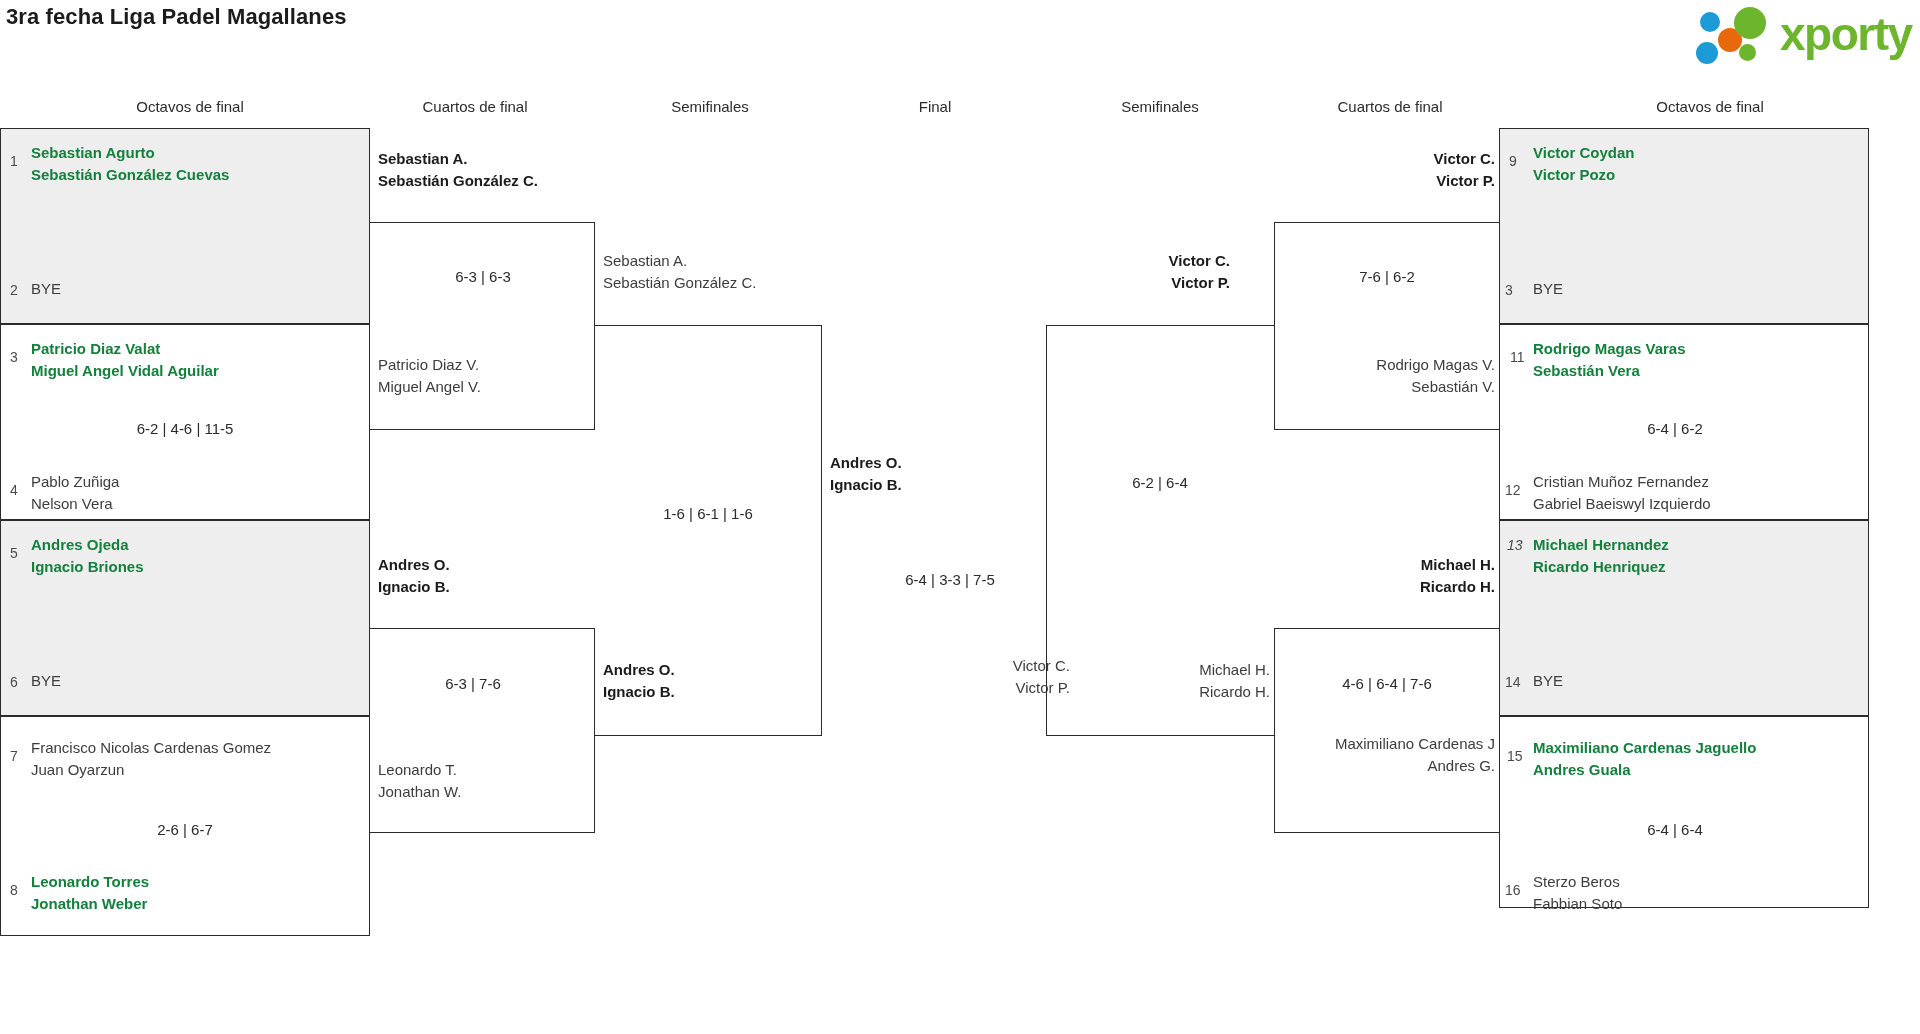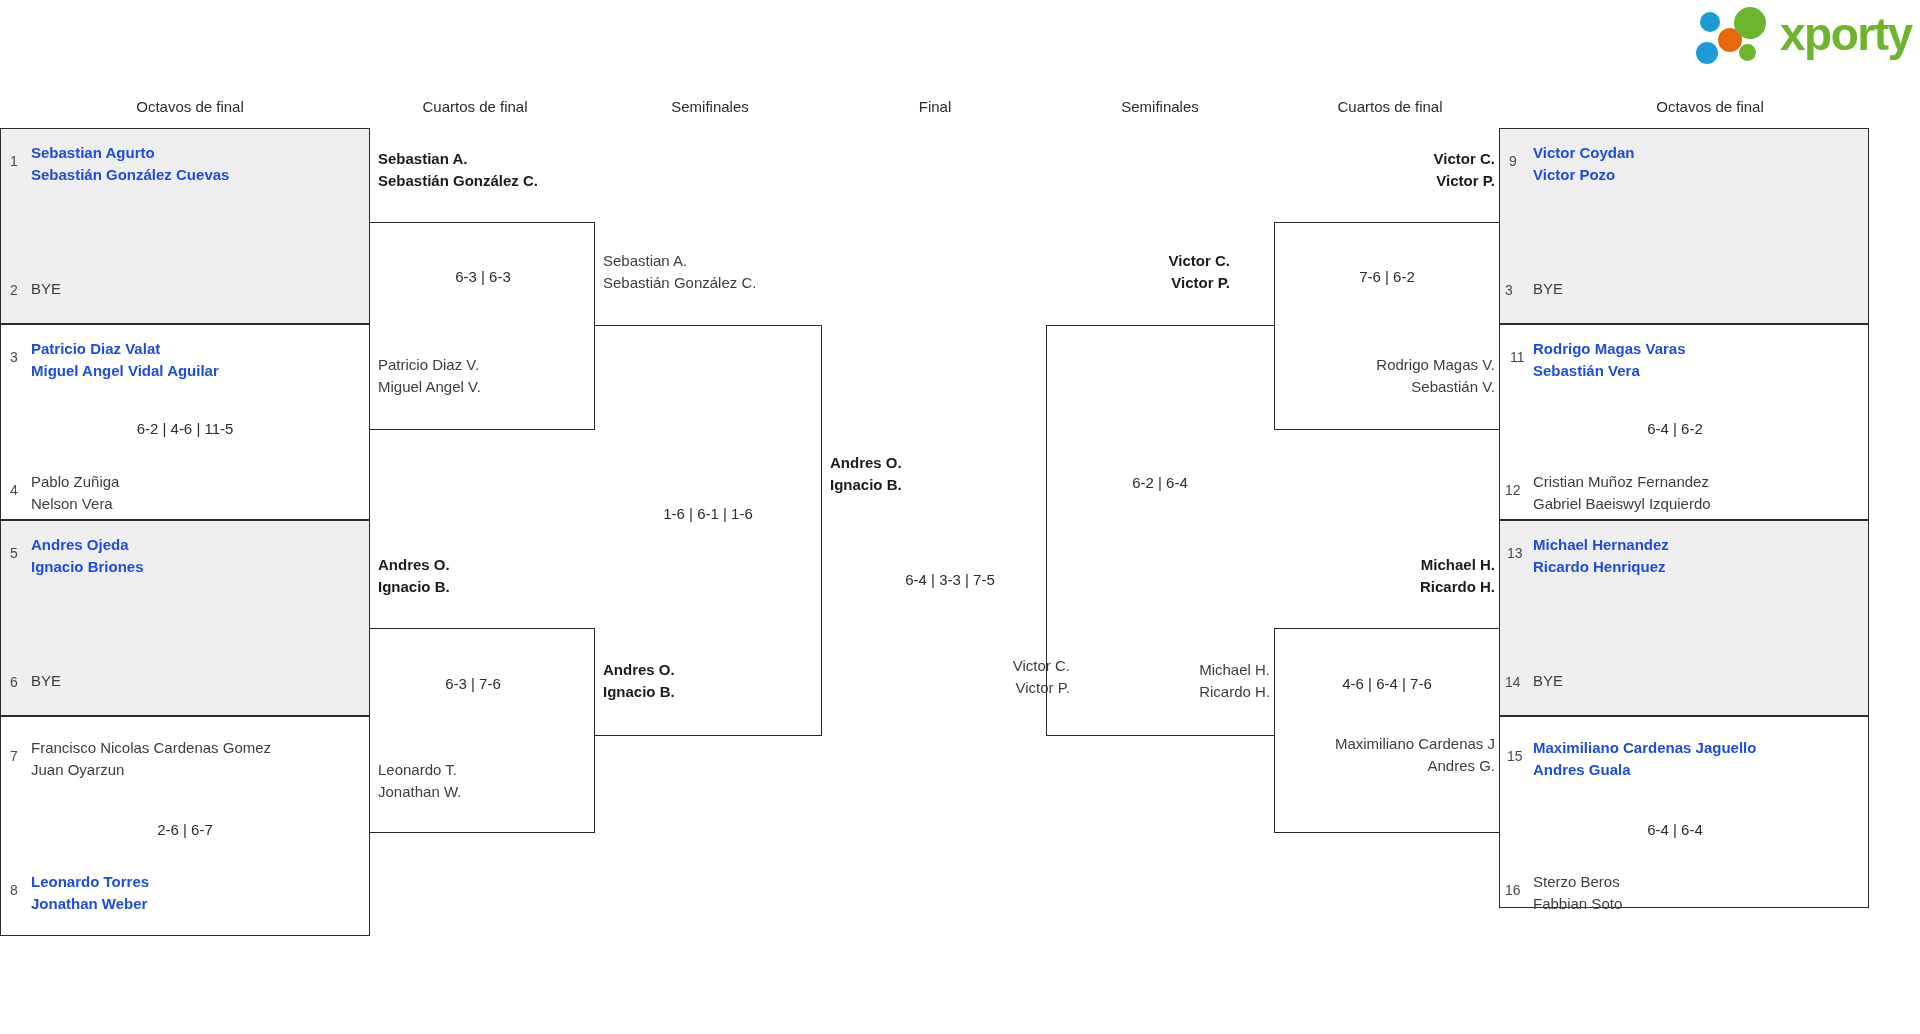--- a/index.html
+++ b/index.html
@@ -40,21 +40,21 @@
   .seed-cell.shaded { background: #eeeeee; }
 
   .seed-num {
     position: absolute; font-size: 14px; color: #4a4a4a;
     line-height: 16px;
   }
   .names {
     position: absolute; font-size: 15px; line-height: 22px;
     color: #1b1b1b; white-space: nowrap;
   }
-  .names.win { font-weight: 700; color: #1d4ed8; }
+  .names.win { font-weight: 700; color: #15803d; }
   .names.lose { font-weight: 400; color: #3d3d3d; }
 
   .score {
     position: absolute; font-size: 15px; color: #2b2b2b;
     line-height: 20px; white-space: nowrap; text-align: center;
     font-weight: 400;
   }
 
   
   .match-box {
@@ -70,20 +70,21 @@
   .label-free.win { font-weight: 700; }
   .label-free.lose { font-weight: 400; color: #3d3d3d; }
   .label-free.right { text-align: right; }
 </style>
 </head>
 <body>
 
 <div id="root">
 
   <div class="title-block">
+    <div class="title-line">3ra fecha Liga Padel Magallanes</div>
   </div>
 
   <div class="logo">
     <span class="dot" style="left:4px;  top:8px;  width:20px; height:20px; background:#1d9bd7;"></span>
     <span class="dot" style="left:22px; top:24px; width:24px; height:24px; background:#e8690b;"></span>
     <span class="dot" style="left:0px;  top:38px; width:22px; height:22px; background:#1d9bd7;"></span>
     <span class="dot" style="left:38px; top:3px;  width:32px; height:32px; background:#6cb52d;"></span>
     <span class="dot" style="left:43px; top:40px; width:17px; height:17px; background:#6cb52d;"></span>
     <span class="logo-word">xporty</span>
   </div>
@@ -247,21 +248,21 @@
     </div>
     <span class="seed-num" style="left:5px; top:157px;">12</span>
     <div class="names lose" style="left:33px; top:146px;">
       <div>Cristian Muñoz Fernandez</div>
       <div>Gabriel Baeiswyl Izquierdo</div>
     </div>
   </div>
   <div class="score" style="left:1545px; top:419px; width:260px;">6-4 | 6-2</div>
 
   <div class="seed-cell shaded" style="left:1499px; top:520px; width:370px; height:196px;">
-    <span class="seed-num" style="left:7px; top:24px;">13</span>
+    <span class="seed-num" style="left:7px; top:16px;font-style:italic;">13</span>
     <div class="names win" style="left:33px; top:13px;">
       <div>Michael Hernandez</div>
       <div>Ricardo Henriquez</div>
     </div>
     <span class="seed-num" style="left:5px; top:153px;">14</span>
     <div class="names lose" style="left:33px; top:149px;">
       <div>BYE</div>
     </div>
   </div>
   <div class="score" style="left:1580px; top:607px; width:200px;"></div>

